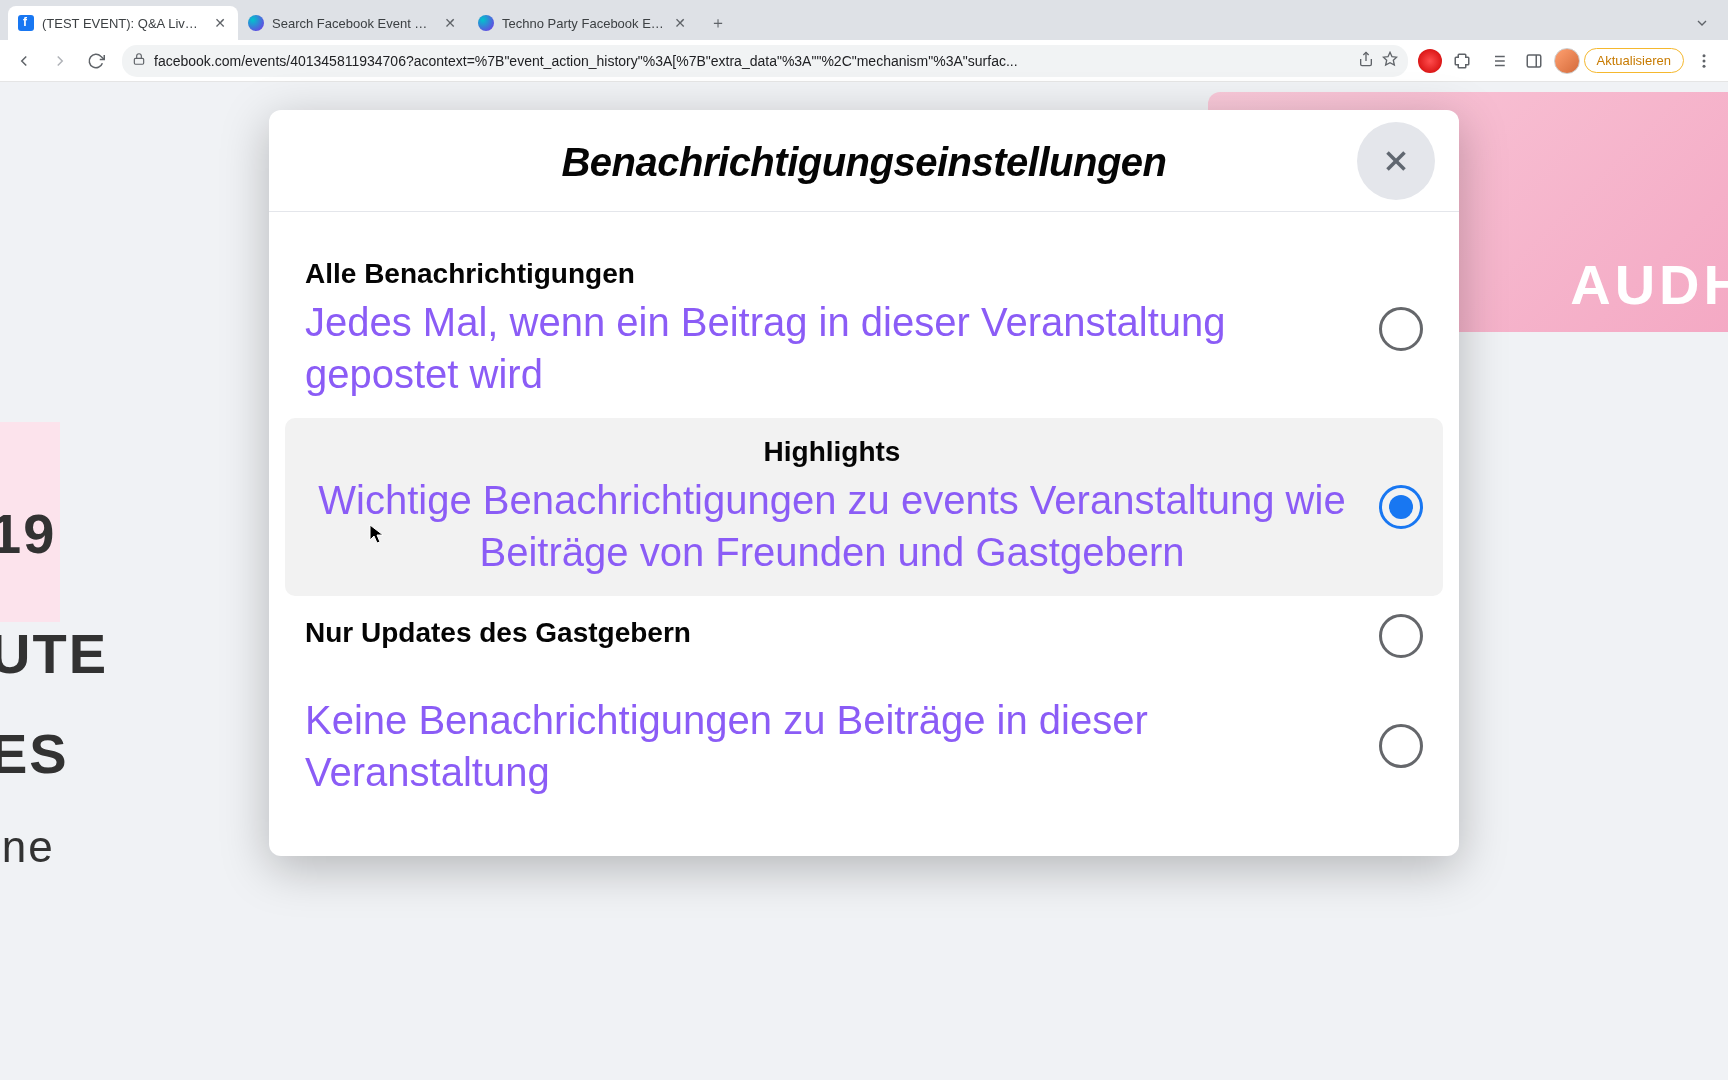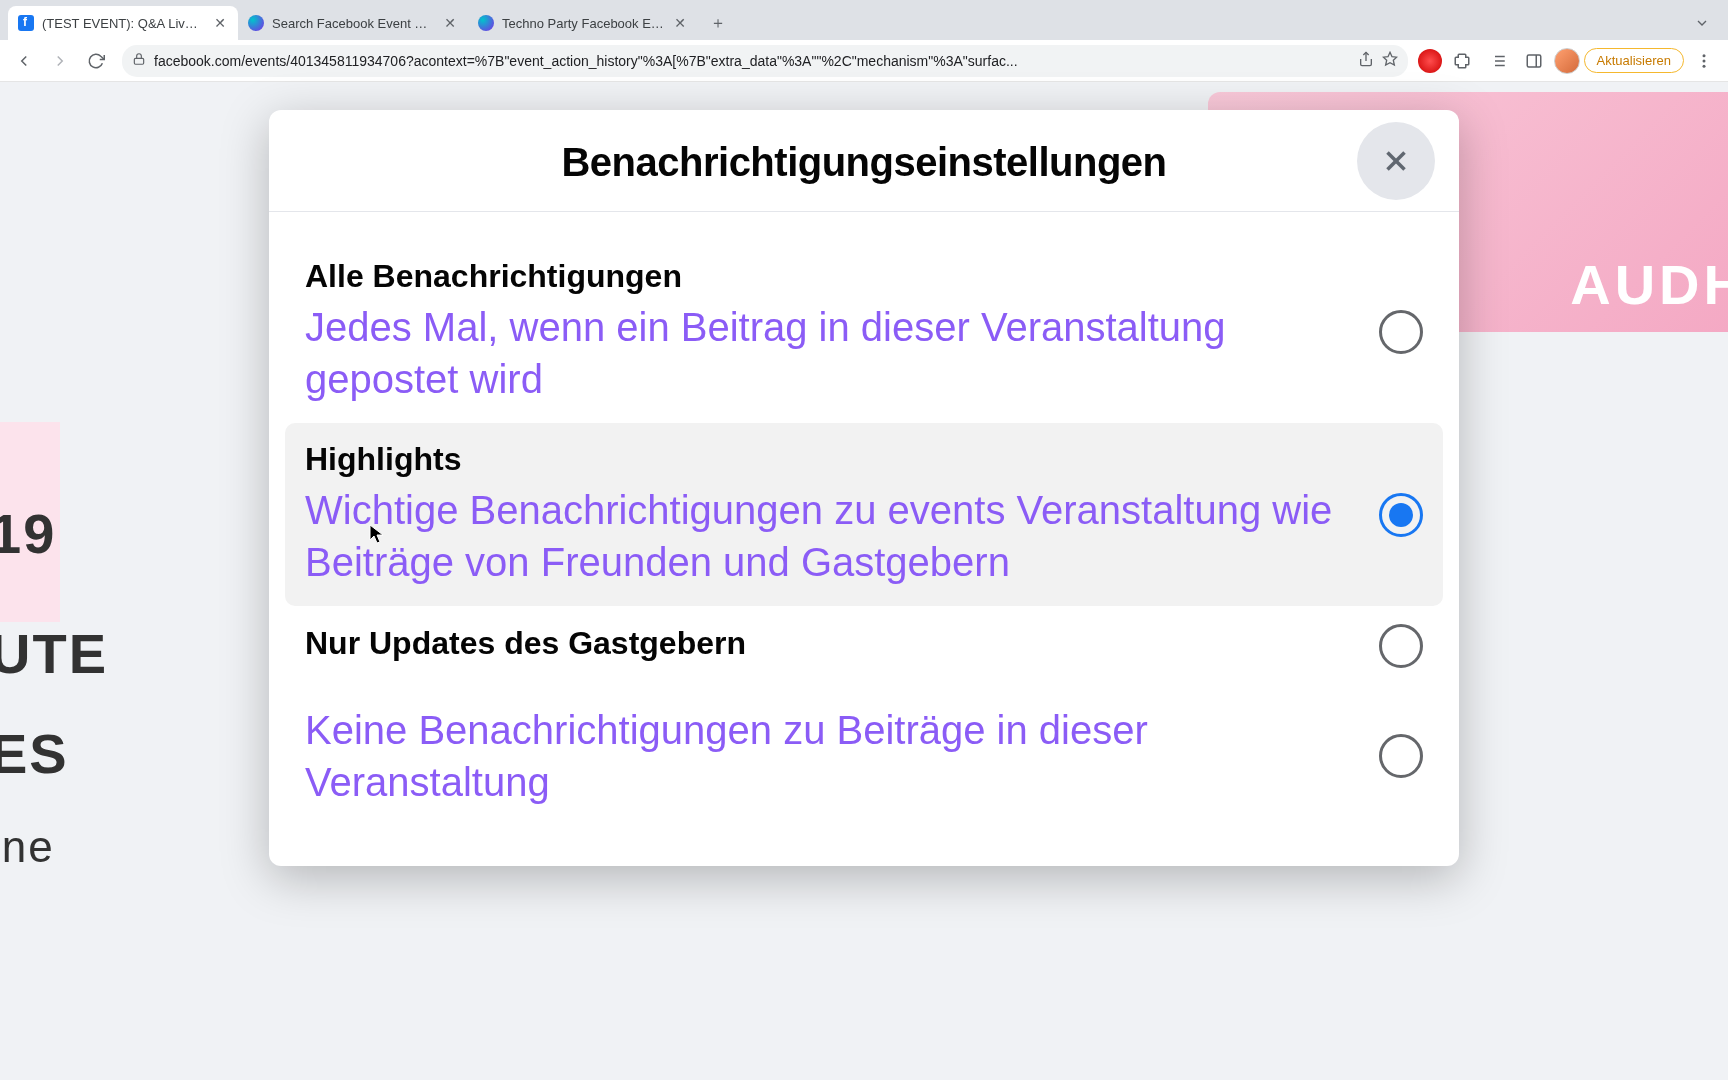--- a/index.html
+++ b/index.html
@@ -200,20 +200,21 @@
     position: relative;
     padding: 30px 20px 26px 20px;
     border-bottom: 1px solid #e4e6eb;
     text-align: center;
   }
   .modal-title {
     font-size: 40px;
     font-weight: 800;
     color: #050505;
     letter-spacing: -0.5px;
+    font-style: italic;
   }
   .close-btn {
     position: absolute;
     right: 24px;
     top: 50%;
     transform: translateY(-50%);
     width: 78px; height: 78px;
     border-radius: 50%;
     background: #e4e6eb;
     display: flex; align-items: center; justify-content: center;
@@ -227,24 +228,25 @@
   .option {
     display: flex;
     align-items: center;
     padding: 18px 20px;
     border-radius: 10px;
     gap: 20px;
     cursor: pointer;
   }
   .option.hover {
     background: #f2f2f2;
+    text-align: center;
   }
   .option-text { flex: 1; }
   .opt-title {
-    font-size: 32px;
+    font-size: 28px;
     font-weight: 700;
     color: #050505;
     margin-bottom: 6px;
   }
   .opt-desc {
     font-size: 40px;
     color: #8b5cf6;
     line-height: 1.3;
   }
   .radio {

